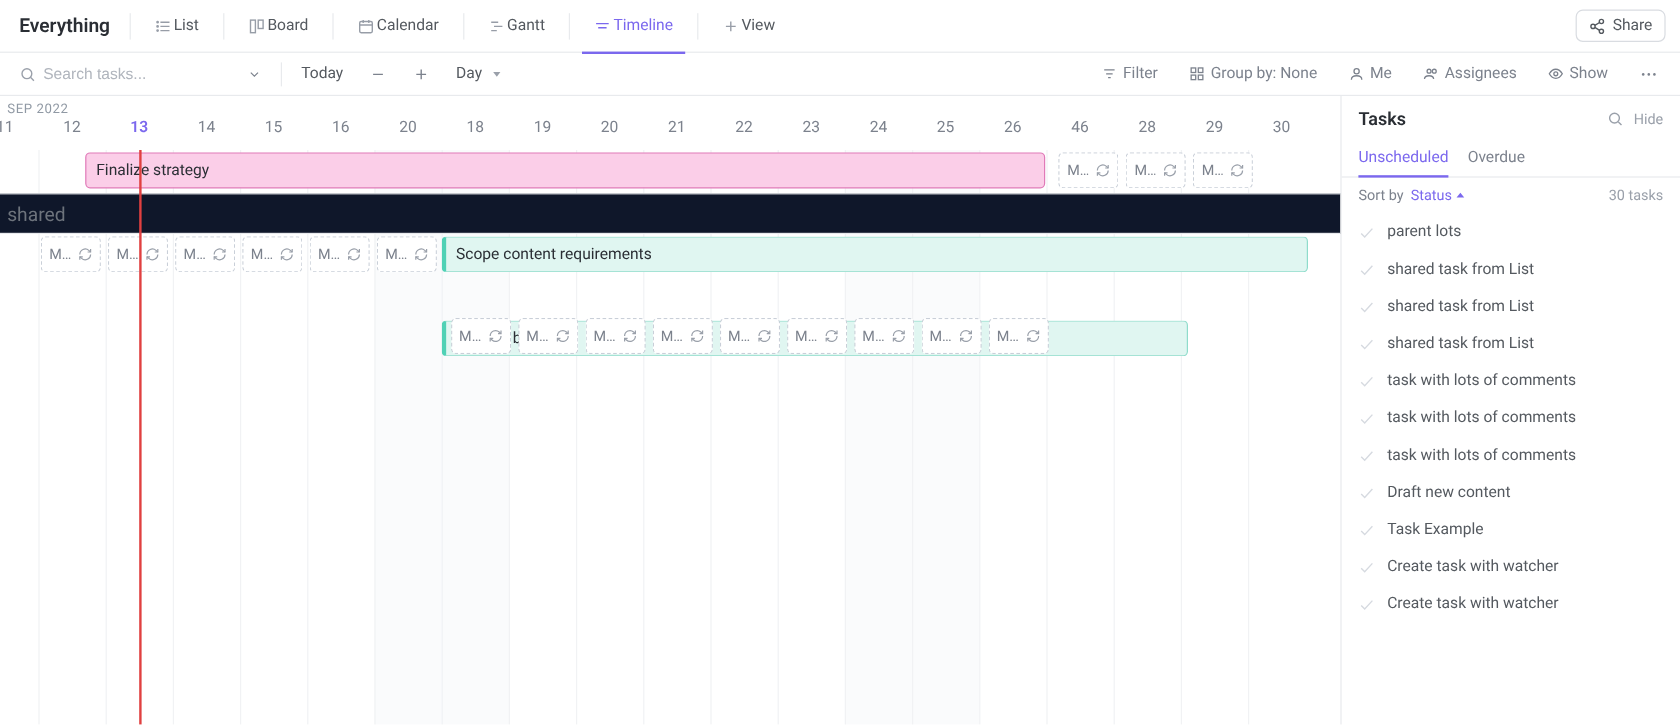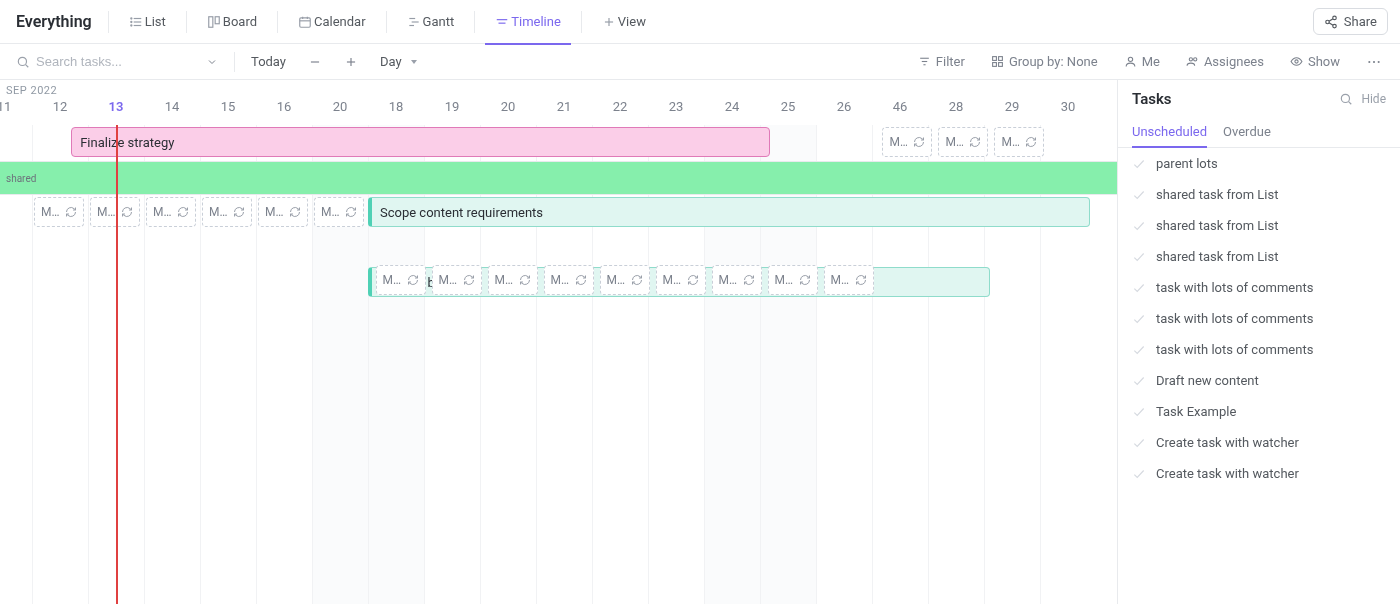--- a/index.html
+++ b/index.html
@@ -51,21 +51,21 @@
 
   
   .tl-month { font-size:11px; color:#9099a4; padding:4px 0 0 6px; letter-spacing:.5px;}
   .tl-days { height:28px; position:relative;}
   .daycell { position:absolute; top:0; height:28px; display:flex; align-items:flex-start; justify-content:center; color:#7c828d; font-size:13px; padding-top:2px;}
   .daycell.today { color:var(--accent); font-weight:600;}
   .tl-body { position:relative; height:480px; }
   .gridcol { position:absolute; top:0; bottom:0; border-left:1px solid #f1f2f4;}
   .wkend { background:#fafbfc;}
 
-  .row-group { position:absolute; left:0; right:0; height:34px; background:#86efac; border-top:1px solid var(--border); border-bottom:1px solid var(--border); display:flex; align-items:center; padding-left:6px; color:#6d737c; font-size:10px;}
+  .row-group { position:absolute; left:0; right:0; height:34px; background:#0f172a; border-top:1px solid var(--border); border-bottom:1px solid var(--border); display:flex; align-items:center; padding-left:6px; color:#6d737c; font-size:16px;}
 
   .bar { position:absolute; height:30px; border-radius:4px; display:flex; align-items:center; padding:0 8px; font-size:13px; overflow:hidden; white-space:nowrap;}
   .bar.pink { background:var(--pink-bg); border:1px solid var(--pink-border); color:#2a2e34;}
   .bar.teal { background:var(--teal-bg); border:1px solid var(--teal-border); border-left:4px solid #4fd1b5;}
 
   .ghost { position:absolute; height:30px; border:1px dashed var(--ghost-border); border-radius:4px; background:#fff; display:flex; align-items:center; padding:0 6px 0 6px; gap:6px; color:#7c828d; font-size:12px;}
   .ghost .lbl { flex:1; overflow:hidden; text-overflow:ellipsis;}
   .recur { width:12px; height:12px; flex:none; }
 
   .today-line { position:absolute; top:0; bottom:0; width:0; border-left:2px solid #e04040; z-index:5;}
@@ -320,21 +320,21 @@
           <div class="gridcol" style="left: 648px; width: 56px;"></div>
           <div class="gridcol wkend" style="left: 704px; width: 56px;"></div>
           <div class="gridcol wkend" style="left: 760px; width: 56px;"></div>
           <div class="gridcol" style="left: 816px; width: 56px;"></div>
           <div class="gridcol" style="left: 872px; width: 56px;"></div>
           <div class="gridcol" style="left: 928px; width: 56px;"></div>
           <div class="gridcol" style="left: 984px; width: 56px;"></div>
           <div class="gridcol" style="left: 1040px; width: 56px;"></div>
           <div class="today-line" style="left: 116px;"></div>
           <div class="row-group" style="top: 36px;">shared</div>
-          <div class="bar pink" style="left: 71.2px; width: 699px; top: 2px;">Finalize strategy</div>
+          <div class="bar pink" style="left: 71.2px; width: 800px; top: 2px;">Finalize strategy</div>
           <div class="bar teal" style="left: 368px; width: 722.4px; top: 72px;">Scope content requirements</div>
           <div class="bar teal" style="left: 368px; width: 621.6px; top: 106px; margin-top: 36px;">Finalize budget</div>
           <div class="ghost" style="left: 882.4px; width: 50px; top: 2px;">
             <span class="lbl">Mo…</span>
             <svg class="recur" viewBox="0 0 24 24" fill="none" stroke="#9aa0aa" stroke-width="2">
               <path d="M3 12a9 9 0 0 1 15-6.7L21 8"></path>
               <path d="M21 3v5h-5"></path>
               <path d="M21 12a9 9 0 0 1-15 6.7L3 16"></path>
               <path d="M3 21v-5h5"></path>
             </svg>
@@ -503,20 +503,30 @@
               <circle cx="11" cy="11" r="7"></circle>
               <line x1="21" y1="21" x2="16.5" y2="16.5"></line>
             </svg>
           </span>
         <span class="hide">Hide</span>
       </div>
       <div class="side-tabs" id="side-tabs">
           <div class="side-tab active">Unscheduled</div>
           <div class="side-tab">Overdue</div>
         </div>
+      <div class="side-sort">
+        <span>Sort by</span>
+        <span class="val">
+          <span>Status</span>
+          <svg width="8" height="8" viewBox="0 0 10 10">
+              <path d="M1 7 L5 2 L9 7 Z" fill="currentColor"></path>
+            </svg>
+        </span>
+        <span class="count">30 tasks</span>
+      </div>
       <div class="tasklist" id="tasklist">
           <div class="taskrow">
             <svg class="check" viewBox="0 0 24 24" fill="none" stroke="currentColor" stroke-width="2">
               <polyline points="4 13 9 18 20 6"></polyline>
             </svg>
             <span>parent lots</span>
           </div>
           <div class="taskrow">
             <svg class="check" viewBox="0 0 24 24" fill="none" stroke="currentColor" stroke-width="2">
               <polyline points="4 13 9 18 20 6"></polyline>

